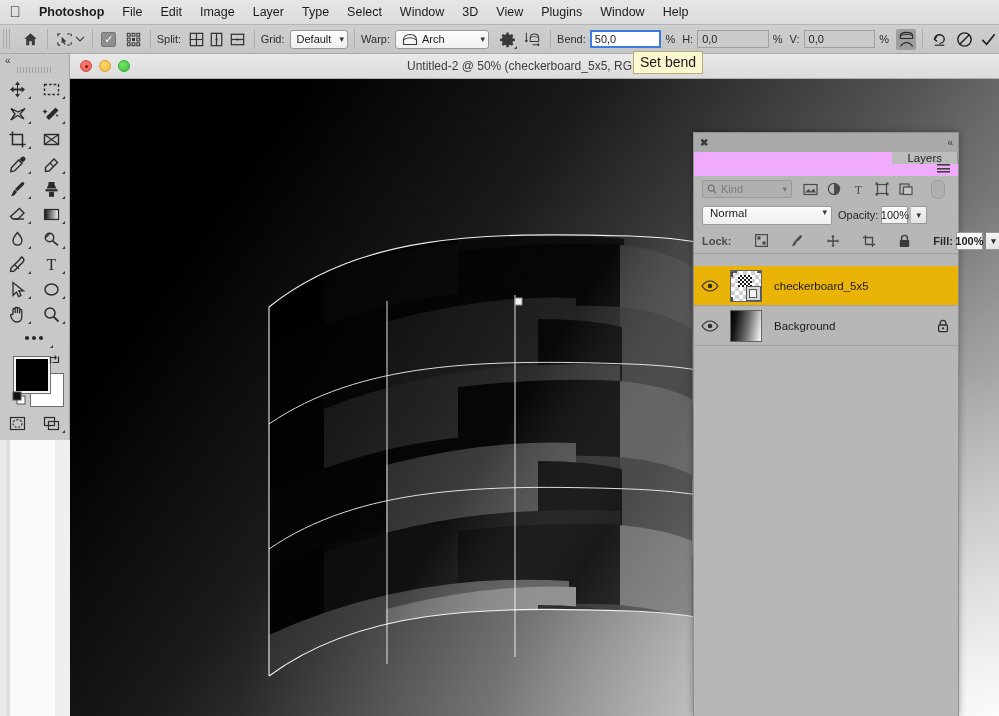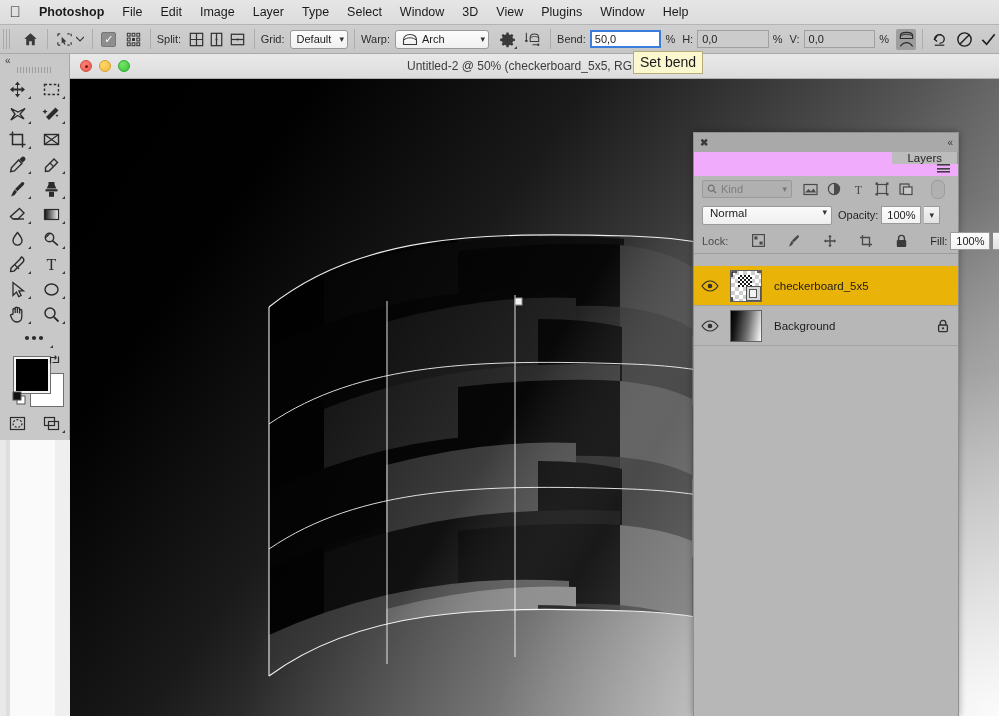--- a/index.html
+++ b/index.html
@@ -150,26 +150,26 @@
   .pill{width:12px;height:17px;border-radius:6px;background:#b0b0b0;border:1px solid #9c9c9c;}
   .blendrow{height:26px;display:flex;align-items:center;padding:0 8px;box-sizing:border-box;gap:6px;}
   .blendsel{
     width:130px;height:19px;background:linear-gradient(#fbfbfb,#efefef);border:1px solid #9a9a9a;border-radius:2px;
     display:flex;padding:0 4px 0 7px;font-size:11.5px;color:#1c1c1c;box-sizing:border-box;
   }
   .blendsel .cv{margin-left:auto;font-size:9px;color:#333;}
   .opwrap{display:flex;align-items:center;gap:3px;}
   .oplbl{font-size:11px;color:#262626;}
   .opfield{
-    width:40px;height:18px;background:linear-gradient(#fdfdfd,#f2f2f2);border:1px solid #9a9a9a;
+    width:27px;height:18px;background:linear-gradient(#fdfdfd,#f2f2f2);border:1px solid #9a9a9a;
     display:flex;align-items:center;justify-content:center;font-size:11px;color:#1b1b1b;box-sizing:border-box;
   }
   .opcv{width:16px;height:18px;background:linear-gradient(#f4f4f4,#e2e2e2);border:1px solid #9a9a9a;border-left:none;
     display:flex;align-items:center;justify-content:center;font-size:9px;color:#333;box-sizing:border-box;}
-  .lockrow{height:26px;display:flex;align-items:center;padding:0 8px;box-sizing:border-box;gap:22px;border-bottom:1px solid #9d9d9d;}
+  .lockrow{height:26px;display:flex;align-items:center;padding:0 8px;box-sizing:border-box;gap:22px;border-bottom:1px solid #9d9d9d;font-weight:bold;}
   .locklbl{font-size:11px;color:#4a4a4a;margin-right:2px;}
   .lk{width:19px;height:19px;display:flex;align-items:center;justify-content:center;}
   .fillwrap{display:flex;align-items:center;gap:3px;margin-left:auto;}
 
   .layerlist{position:absolute;left:0;right:0;top:133px;bottom:0;background:#b7b7b7;}
   .layer{
     height:40px;display:flex;align-items:center;border-bottom:1px solid #a3a3a3;
     background:#b7b7b7;box-sizing:border-box;
   }
   .layer.selected{background:#eab308;}

